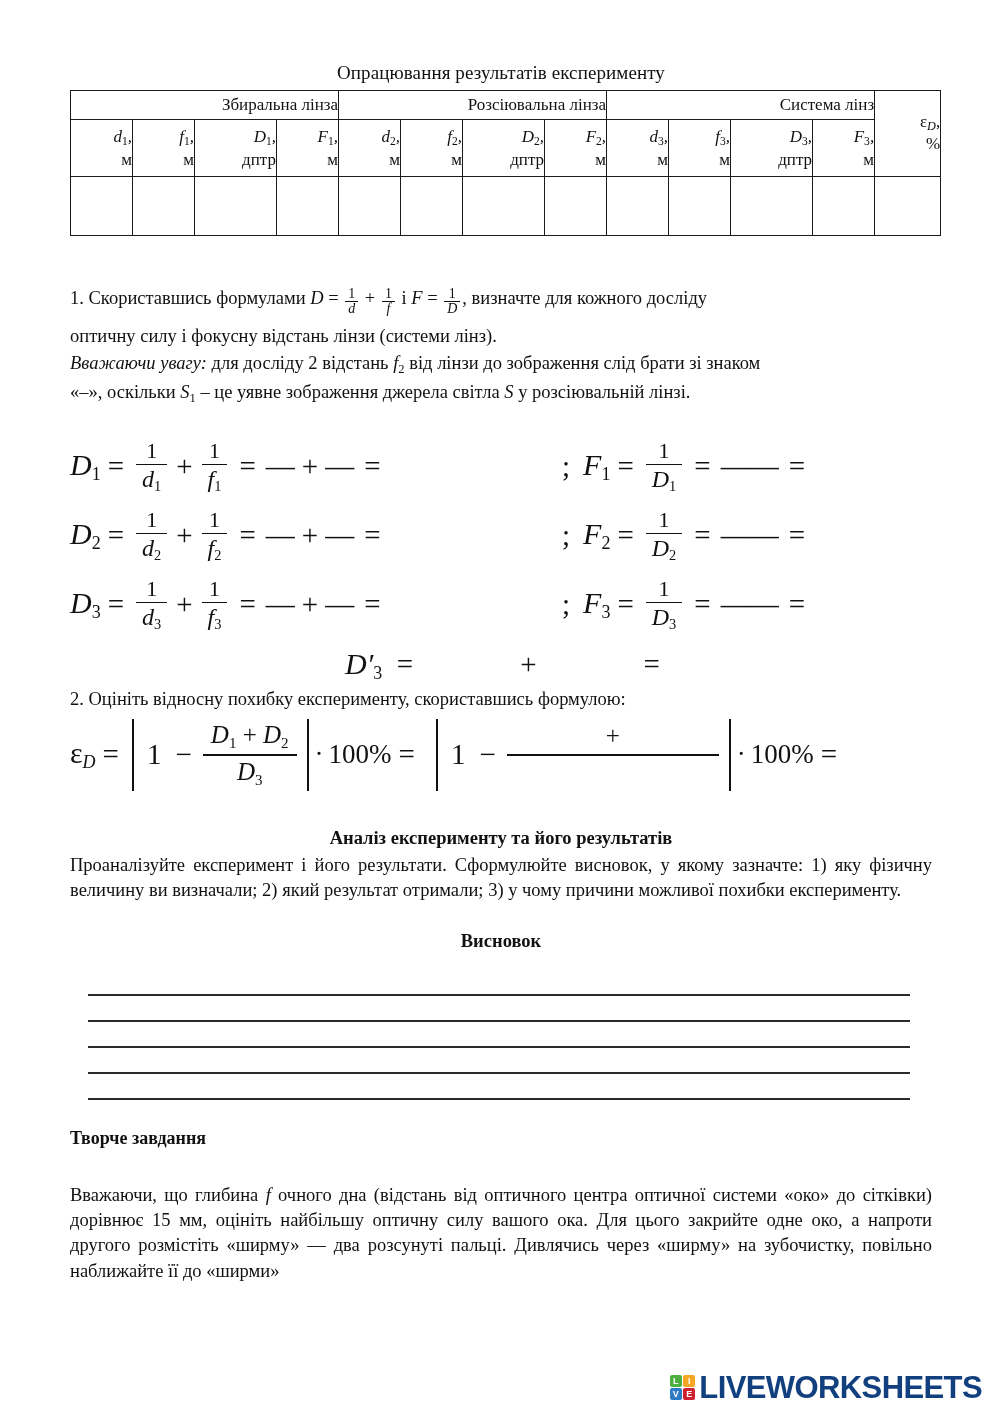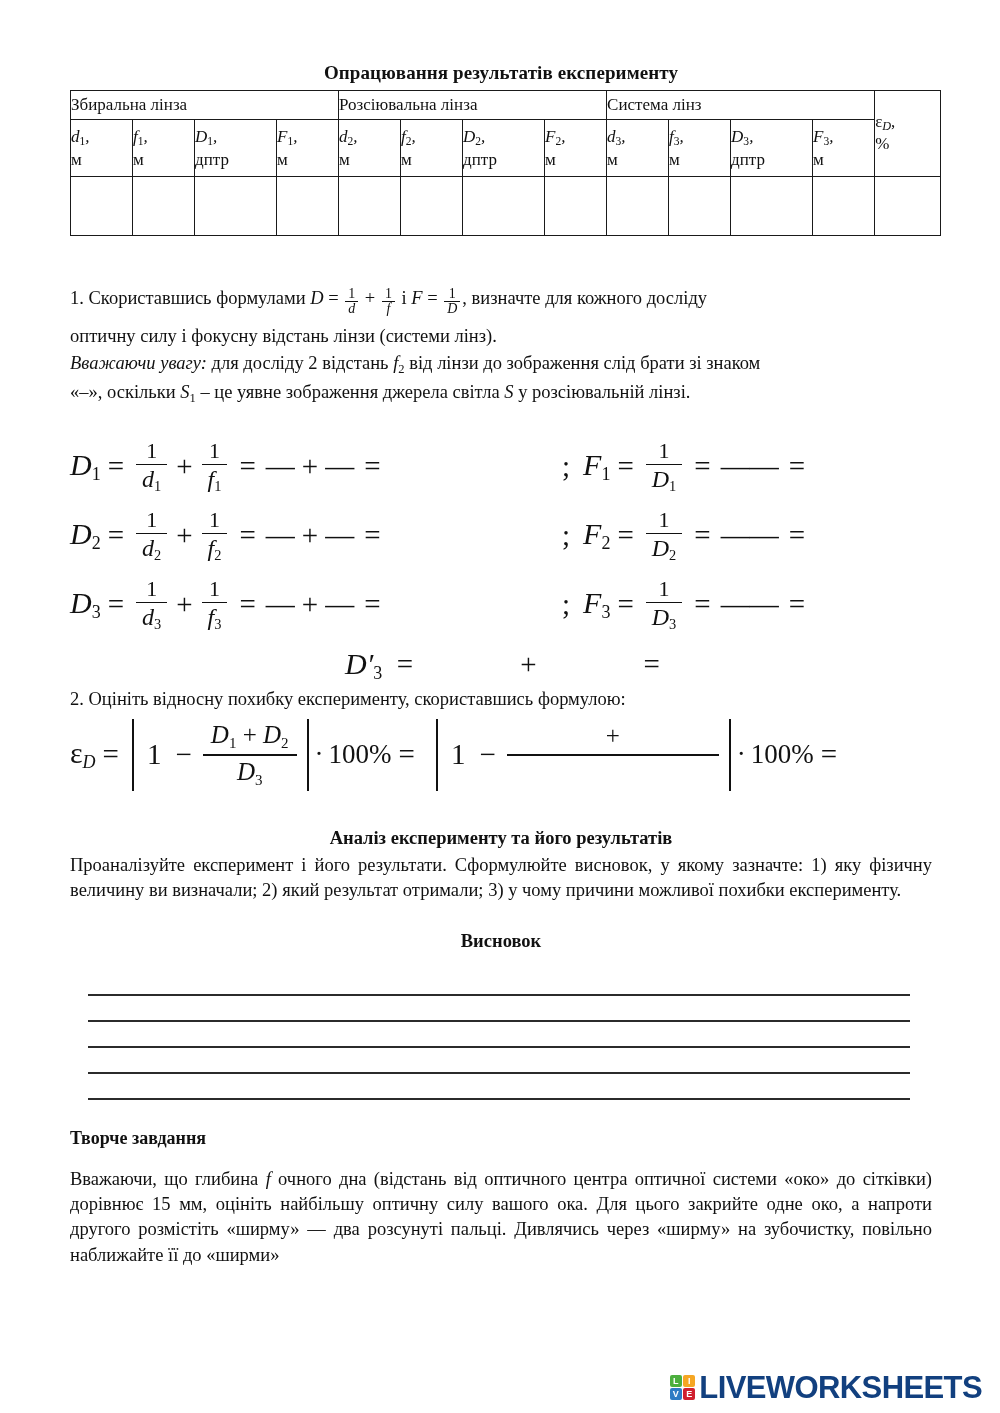--- a/index.html
+++ b/index.html
@@ -25,21 +25,21 @@
   .content {
     position: absolute;
     left: 70px;
     top: 62px;
     width: 862px;
   }
 
   
   .doc-title {
     text-align: center;
-    font-weight: bold;
+    font-weight: normal;
     font-size: 19px;
     letter-spacing: 0.1px;
     margin: 0 0 6px 0;
   }
   .section-title {
     text-align: center;
     font-weight: bold;
     font-size: 18.5px;
     margin: 0;
   }
@@ -51,21 +51,21 @@
 
   
   table.results {
     border-collapse: collapse;
     width: 860px;
     table-layout: fixed;
     margin: 0;
   }
   table.results td {
     border: 1px solid #1a1a1a;
-    text-align: left;
+    text-align: right;
     vertical-align: middle;
     font-size: 17px;
     padding: 1px 0;
   }
   td.grp {
     height: 26px;
     font-size: 17.5px;
   }
   td.hdr {
     height: 54px;
@@ -535,21 +535,21 @@
       <div class="answer-line"></div>
       <div class="answer-line"></div>
       <div class="answer-line"></div>
       <div class="answer-line"></div>
       <div class="answer-line"></div>
     </div>
 
     <div style="height:28px"></div>
     <div class="block-title">Творче завдання</div>
 
-    <p class="body" style="margin-top:18px;">
+    <p class="body" style="margin-top:34px;">
       <span>Вважаючи, що глибина </span><span class="mvar">f</span><span> очного дна (відстань від оптичного центра оптичної системи «око» до сітківки) дорівнює 15 мм, оцініть найбільшу оптичну силу вашого ока. Для цього закрийте одне око, а напроти другого розмістіть «ширму» — два розсунуті пальці. Дивлячись через «ширму» на зубочистку, повільно наближайте її до «ширми»</span>
     </p>
 
   </div>
 
   <div class="footer">
     <div class="logo-tiles">
       <div class="tile" style="background: rgb(76, 175, 62);">L</div>
       <div class="tile" style="background: rgb(245, 166, 35);">I</div>
       <div class="tile" style="background: rgb(46, 123, 196);">V</div>

